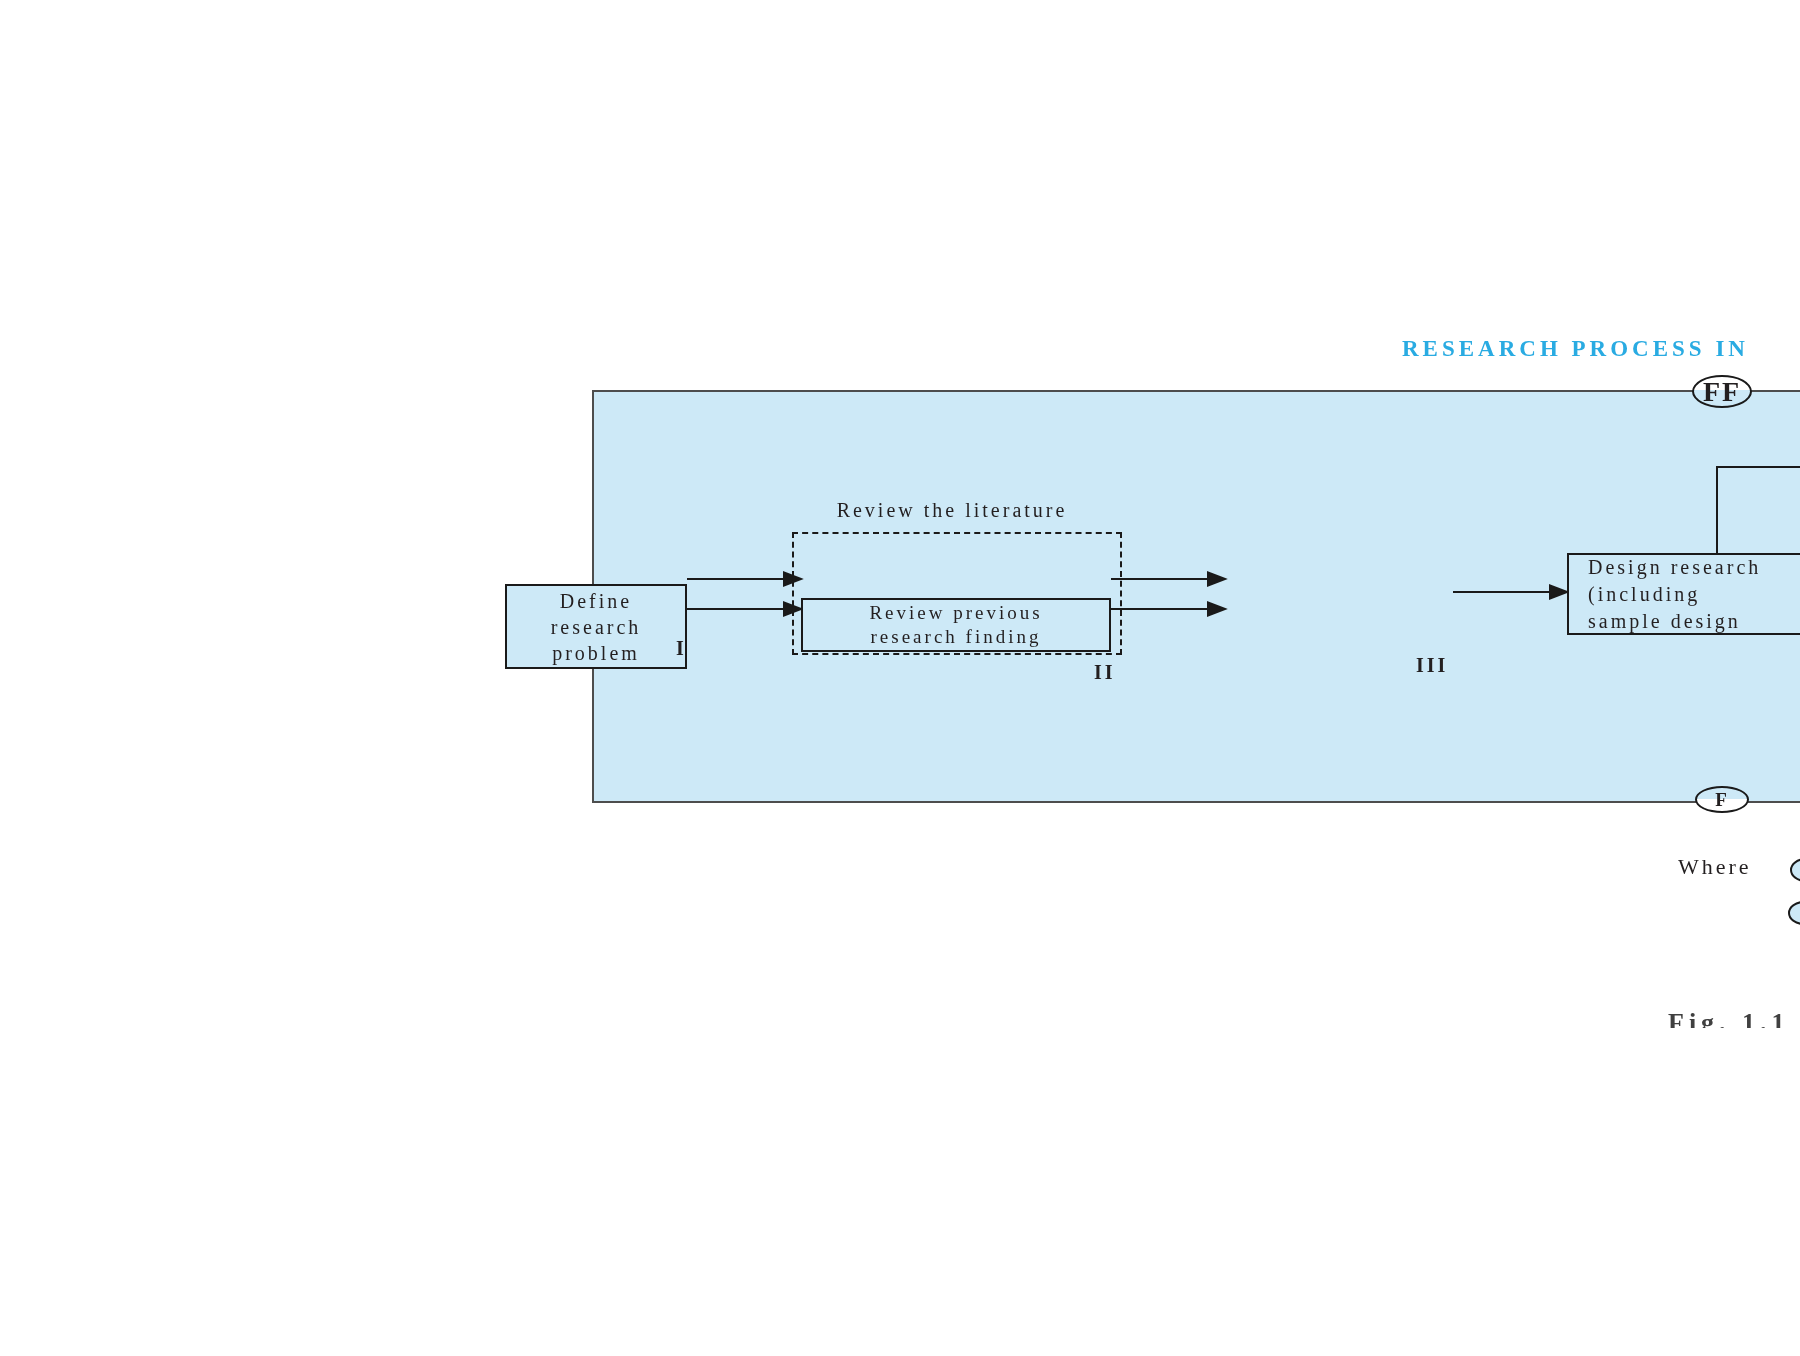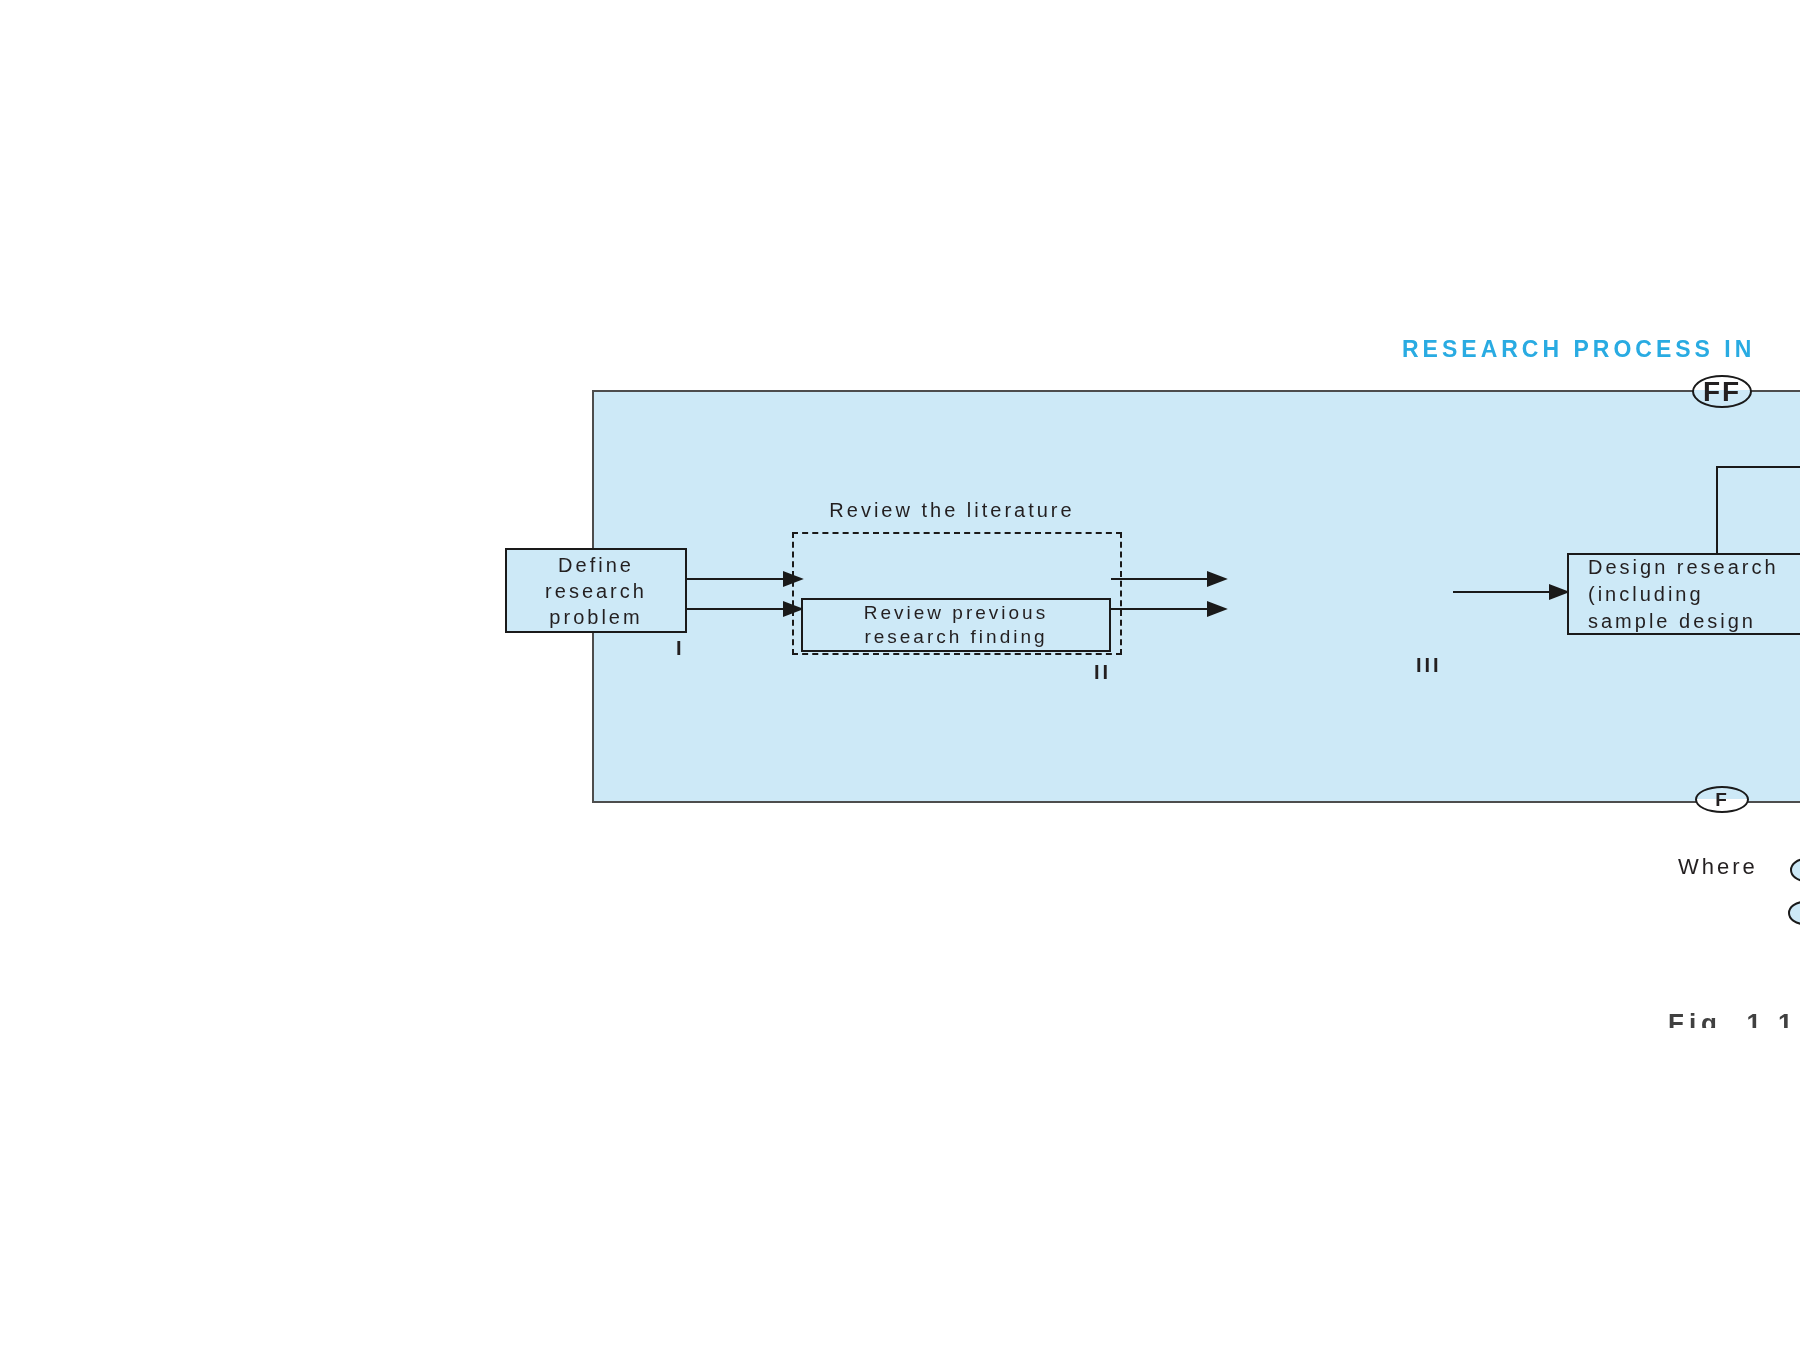--- a/index.html
+++ b/index.html
@@ -1,21 +1,21 @@
 <!DOCTYPE html>
 <html><head>
 <meta charset="utf-8">
 <style>
   html,body{margin:0;padding:0;background:#ffffff;}
   .canvas{
     position:relative;
     width:1800px;height:1028px;
     background:#ffffff;
     overflow:hidden;
-    font-family:Liberation Sans, sans-serif;
+    font-family:Liberation Serif, serif;
     color:#231f20;
   }
   .abs{position:absolute;}
   .title{
     font-weight:bold;
     font-size:23px;
     letter-spacing:4px;
     color:#29abe2;
     white-space:nowrap;
   }
@@ -138,21 +138,21 @@
   </svg>
 
   <div class="abs connector-ellipse ellipse-ff" style="left:1692px;top:375px;width:60px;height:33px;">
     <span>FF</span>
   </div>
 
   <div class="abs connector-ellipse ellipse-f" style="left:1695px;top:786px;width:54px;height:27px;font-size:19px;">
     <span>F</span>
   </div>
 
-  <div class="abs node" style="left:505px;top:548px;width:182px;height:85px;line-height:26px;text-align:center;">
+  <div class="abs node" style="left:505px;top:584px;width:182px;height:85px;line-height:26px;text-align:center;">
     <span>Define</span>
     <span>research</span>
     <span>problem</span>
   </div>
   <div class="abs numeral" style="left:676px;top:637px;">I</div>
 
   <div class="abs group-label" style="left:792px;top:499px;width:320px;">Review the literature</div>
   <div class="abs dashed-group" style="left:792px;top:532px;width:330px;height:123px;"></div>
   <div class="abs node" style="left:801px;top:598px;width:310px;height:54px;line-height:24px;font-size:19px;">
     <span>Review previous</span>

